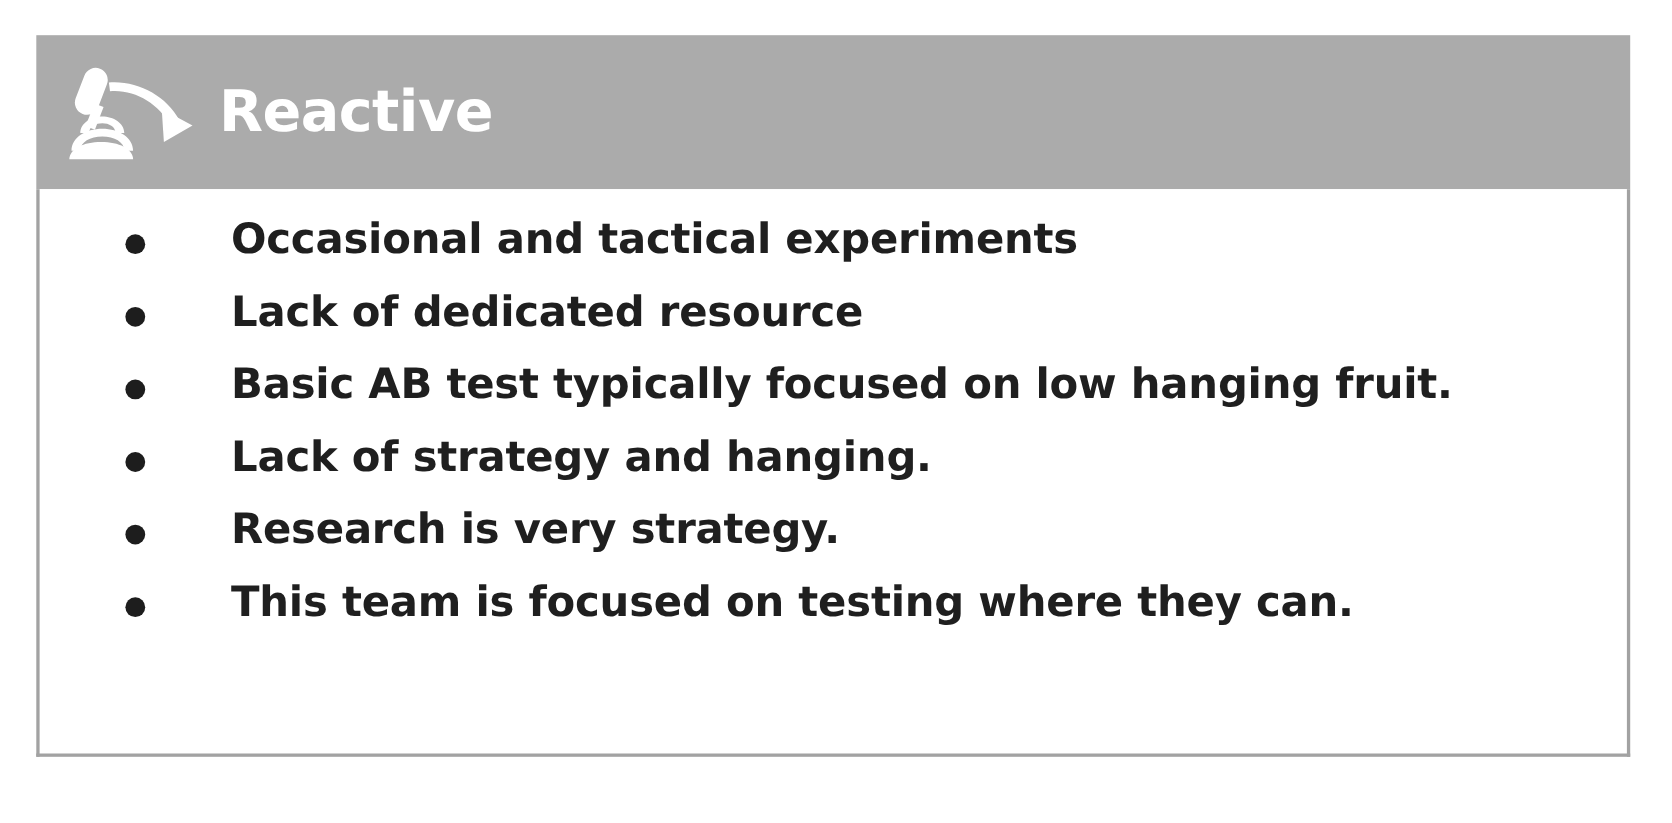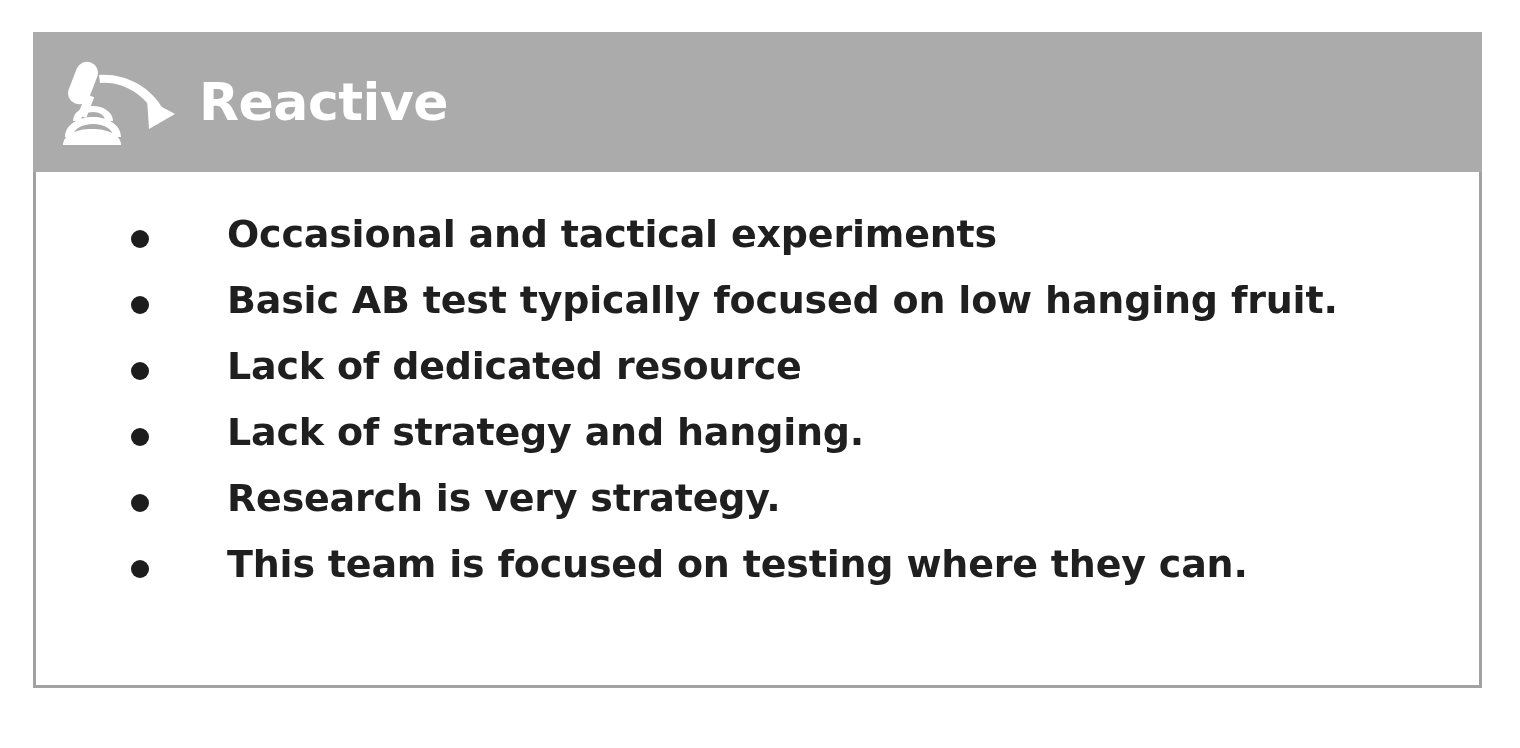--- a/index.html
+++ b/index.html
@@ -54,21 +54,21 @@
     height: 516px;
     background: #ffffff;
     border: 3px solid #a2a2a2;
     border-top: none;
     box-sizing: border-box;
     padding-top: 12px;
   }
 
   #bullet-list {
     list-style: none;
-    margin: 17px;
+    margin: 0;
     padding: 0;
   }
 
   .bullet-row {
     display: flex;
     align-items: baseline;
     height: 66px;
   }
 
   .bullet-dot {
@@ -123,25 +123,25 @@
   </div>
 
   <div id="card-body">
     <ul id="bullet-list">
       <li class="bullet-row">
         <span class="bullet-dot"></span>
         <span class="bullet-text">Occasional and tactical experiments</span>
       </li>
       <li class="bullet-row">
         <span class="bullet-dot"></span>
-        <span class="bullet-text">Basic AB test typically focused on low hanging fruit.</span>
+        <span class="bullet-text">Lack of dedicated resource</span>
       </li>
       <li class="bullet-row">
         <span class="bullet-dot"></span>
-        <span class="bullet-text">Lack of dedicated resource</span>
+        <span class="bullet-text">Basic AB test typically focused on low hanging fruit.</span>
       </li>
       <li class="bullet-row">
         <span class="bullet-dot"></span>
         <span class="bullet-text">Lack of strategy and hanging.</span>
       </li>
       <li class="bullet-row">
         <span class="bullet-dot"></span>
         <span class="bullet-text">Research is very strategy.</span>
       </li>
       <li class="bullet-row">

